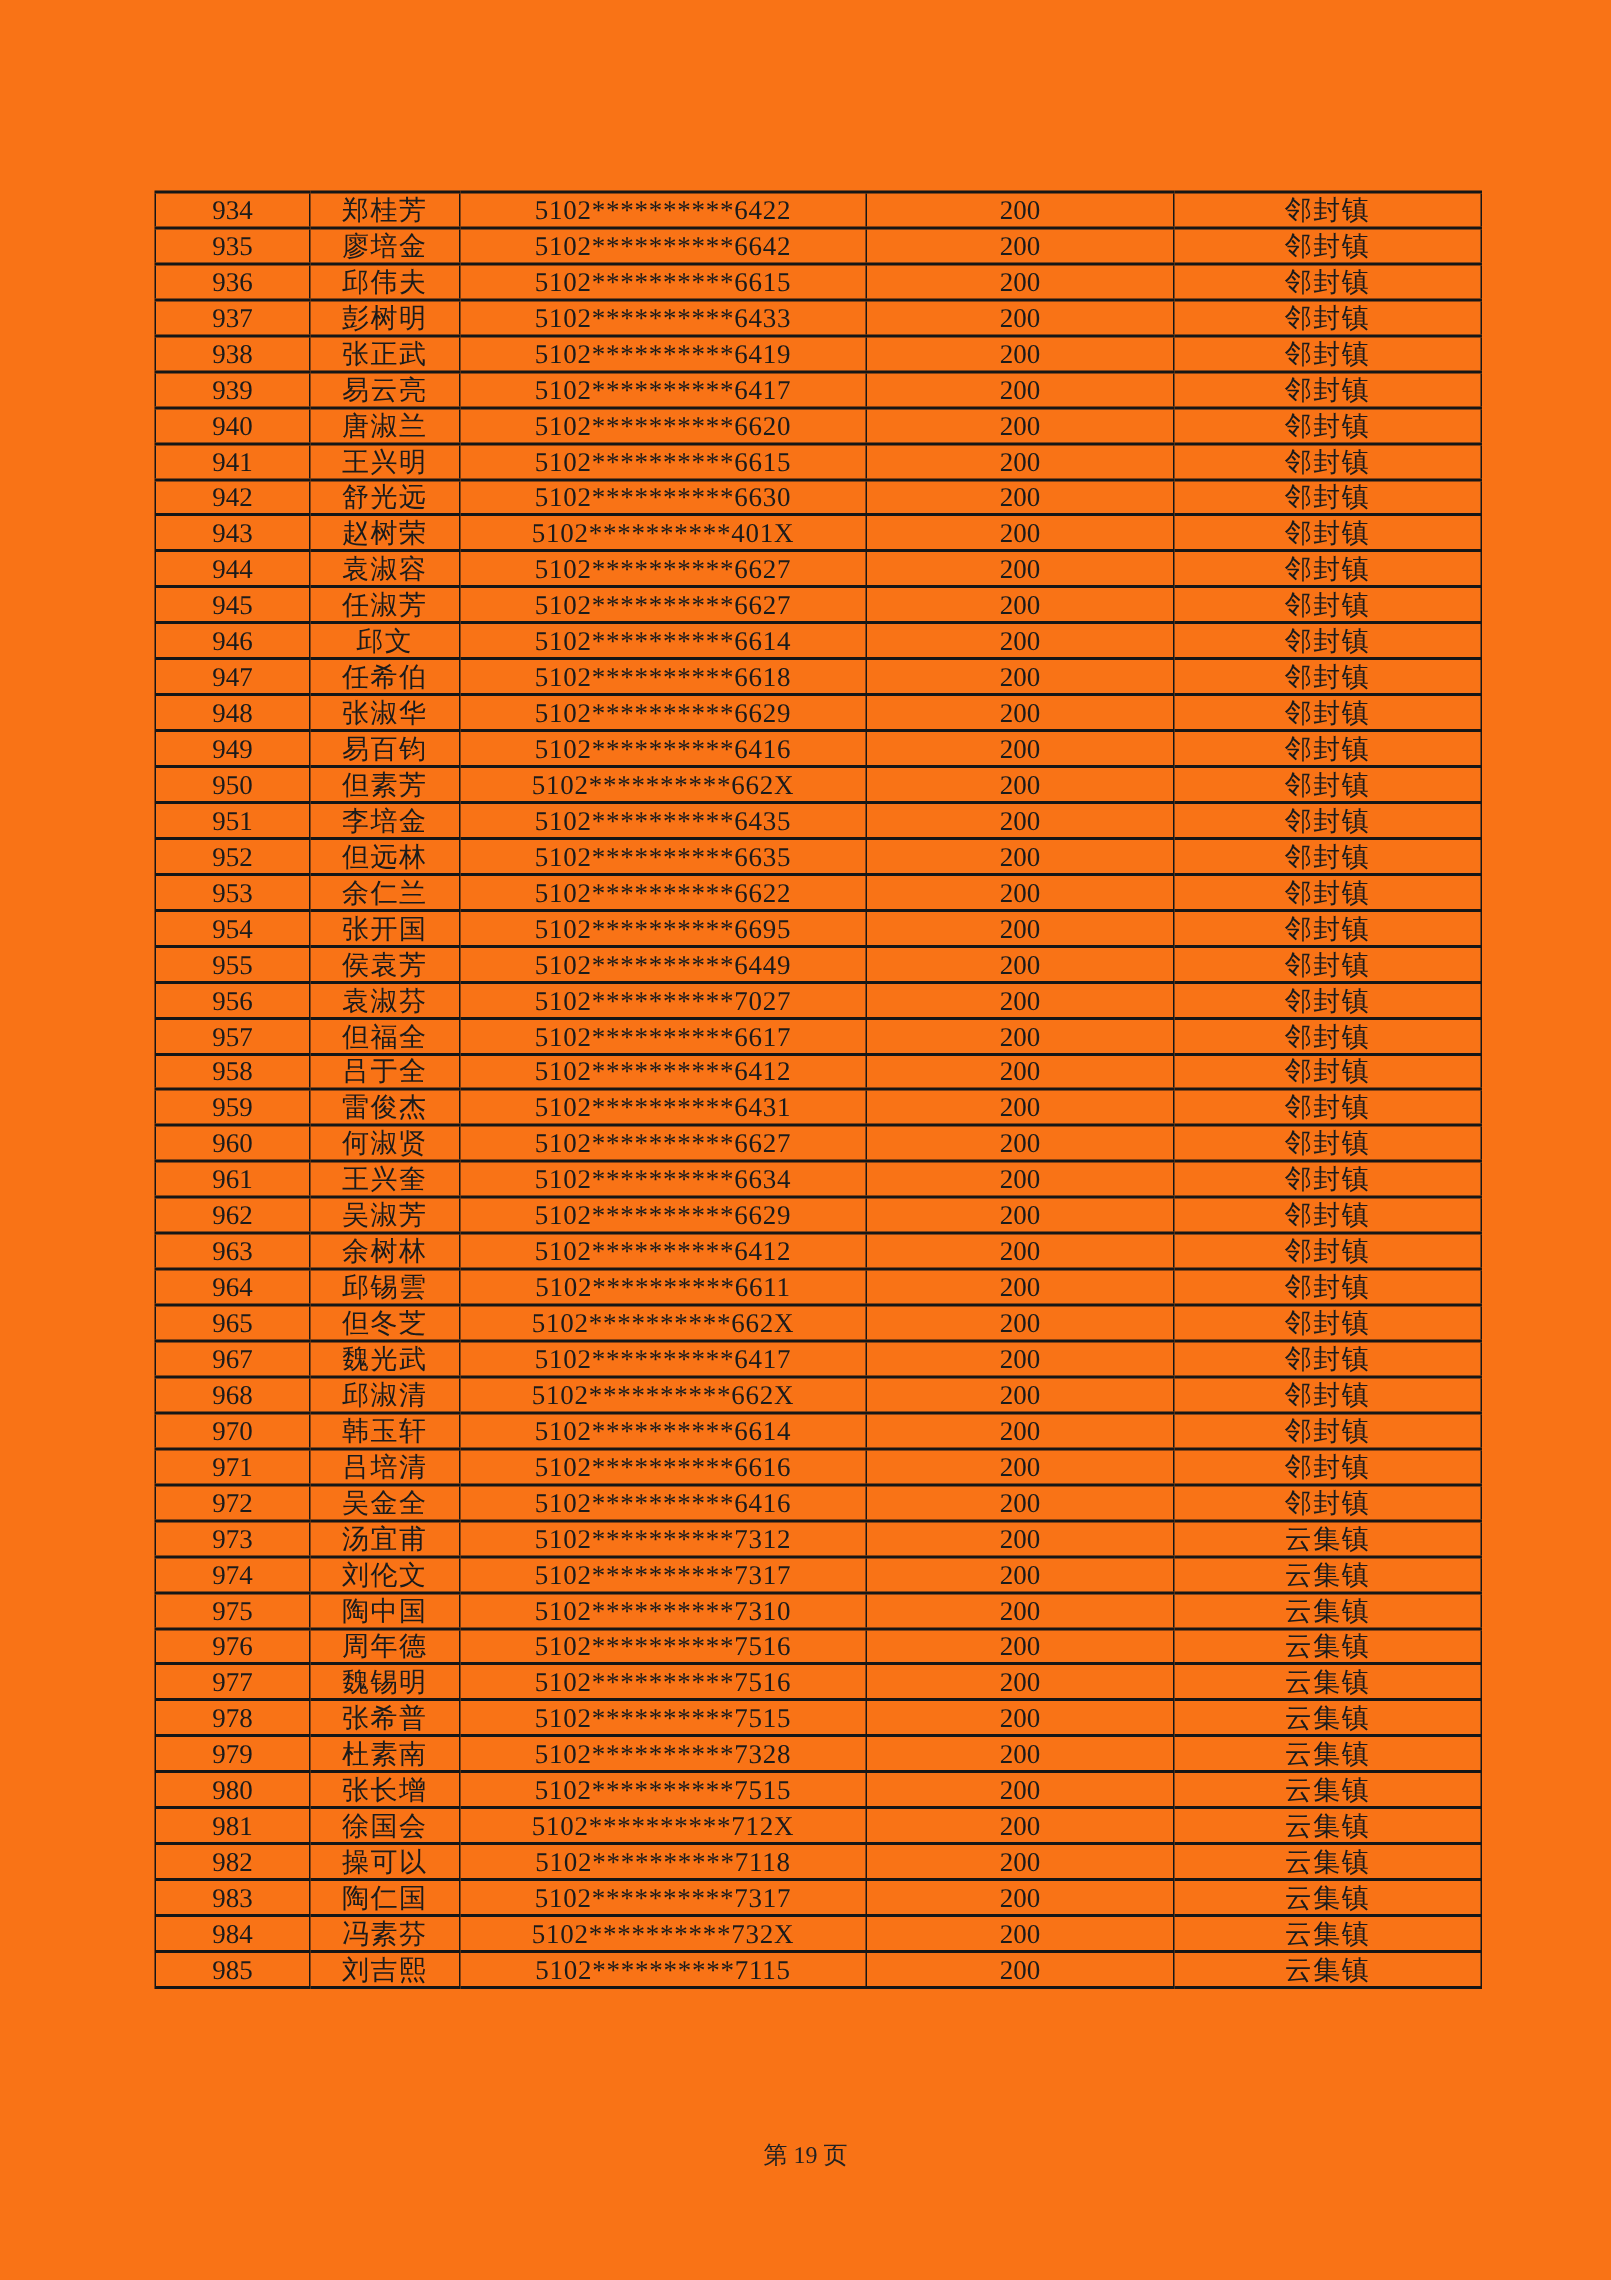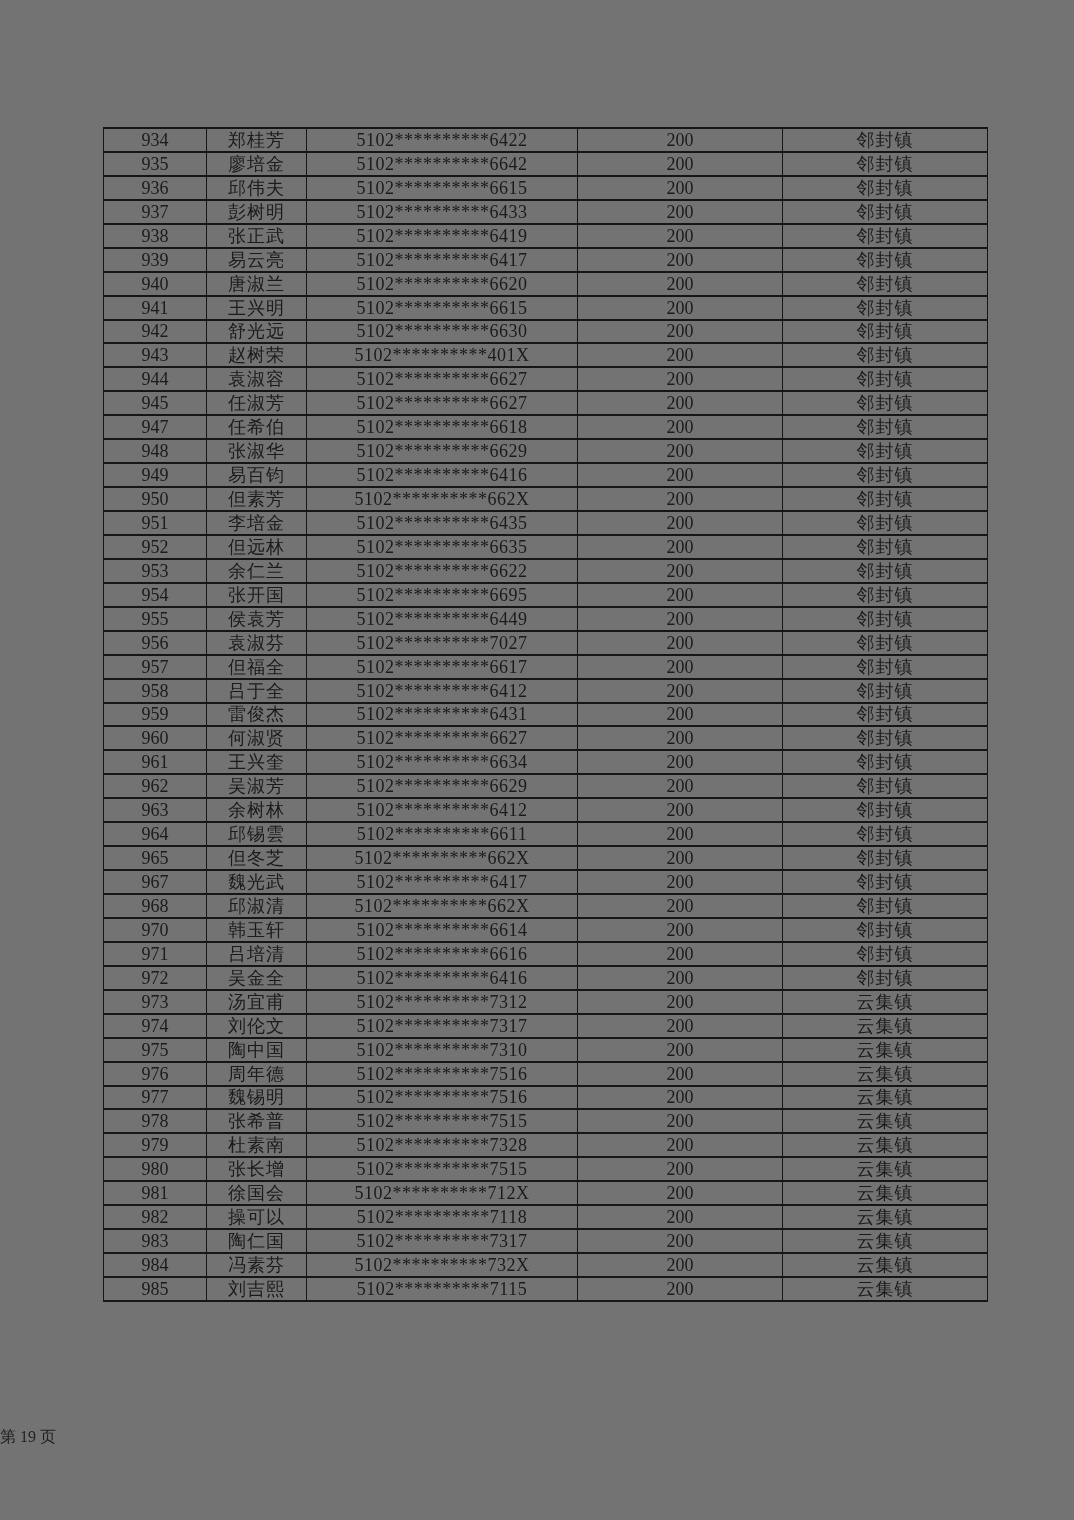--- a/index.html
+++ b/index.html
@@ -10,21 +10,21 @@
   body {
     width: 1074px;
     height: 1520px;
     position: relative;
     font-family: "Liberation Serif", "DejaVu Serif", serif;
     color: #1b1b1b;
   }
   .page {
     position: absolute;
     inset: 0;
-    background: #737373;
+    background: #f97316;
   }
   table.roster {
     position: absolute;
     left: 103px;
     top: 127px;
     width: 884px;
     border-collapse: collapse;
     table-layout: fixed;
   }
   table.roster td {
@@ -48,20 +48,21 @@
   td.c-index  { font-size: 17px; }
   td.c-name   { font-size: 17px; letter-spacing: 1px; margin-left: 26px; }
   td.c-id     { font-size: 18px; letter-spacing: 0.5px; }
   td.c-amount { font-size: 17px; font-family: Liberation Serif, serif; }
   td.c-town   { font-size: 17px; letter-spacing: 1px; margin-left: 44px; }
   .footer {
     position: absolute;
     top: 1427px;
     left: 0;
     width: 100%;
+    text-align: center;
     font-size: 16px;
     color: #222222;
   }
 </style>
 </head>
 <body>
 
 <div class="page">
 
   <table class="roster">
@@ -151,20 +152,27 @@
           <td class="c-town">邻封镇</td>
         </tr>
         <tr>
           <td class="c-index">945</td>
           <td class="c-name">任淑芳</td>
           <td class="c-id">5102**********6627</td>
           <td class="c-amount">200</td>
           <td class="c-town">邻封镇</td>
         </tr>
         <tr>
+          <td class="c-index">946</td>
+          <td class="c-name">邱文</td>
+          <td class="c-id">5102**********6614</td>
+          <td class="c-amount">200</td>
+          <td class="c-town">邻封镇</td>
+        </tr>
+        <tr>
           <td class="c-index">947</td>
           <td class="c-name">任希伯</td>
           <td class="c-id">5102**********6618</td>
           <td class="c-amount">200</td>
           <td class="c-town">邻封镇</td>
         </tr>
         <tr>
           <td class="c-index">948</td>
           <td class="c-name">张淑华</td>
           <td class="c-id">5102**********6629</td>

